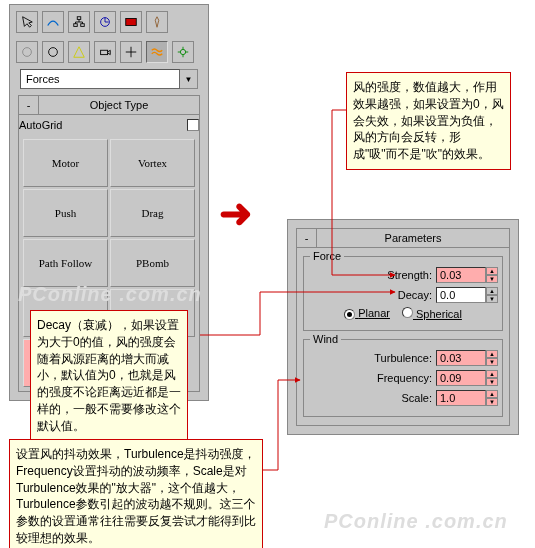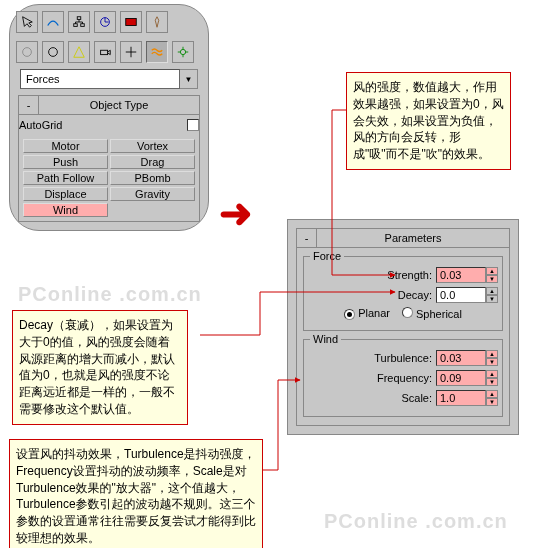--- a/index.html
+++ b/index.html
@@ -1,64 +1,64 @@
 <!DOCTYPE html>
 <html><head>
 <meta charset="utf-8">
 <style>
 * { box-sizing: border-box; margin: 0; padding: 0; font-family: "Arial", sans-serif; }
 body { background: #fff; width: 535px; height: 548px; position: relative; font-size: 11px; }
 
 .panel { background: #c7c7c7; border: 1px solid #888; padding: 4px; }
-.panel-left { position: absolute; left: 9px; top: 4px; width: 200px; border-radius: 30px; }
+.panel-left { position: absolute; left: 9px; top: 4px; width: 200px; }
 .panel-right { position: absolute; left: 287px; top: 219px; width: 232px; }
 
 .toolbar-row { display: flex; gap: 4px; margin-bottom: 4px; padding: 2px; }
 .tb-btn { width: 22px; height: 22px; background: #c7c7c7; border: 1px solid #888; display: flex; align-items: center; justify-content: center; font-size: 12px; }
 .tb-btn.pressed { background: #b0b0b0; border-top-color: #666; border-left-color: #666; border-right-color: #ddd; border-bottom-color: #ddd; }
 .tb-btn svg { width: 14px; height: 14px; }
 
 .dropdown { display: flex; margin: 3px 6px 6px 6px; }
 .dropdown-field { flex: 1; background: #fff; border: 1px solid #666; border-top-color: #555; border-left-color: #555; padding: 3px 5px; }
 .dropdown-arrow { width: 18px; background: #c7c7c7; border: 1px solid #888; border-left: none; display: flex; align-items: center; justify-content: center; font-size: 8px; }
 
 .rollout { border: 1px solid #888; margin: 4px; background: #c7c7c7; }
 .rollout-header { display: flex; align-items: center; border-bottom: 1px solid #888; background: #c7c7c7; }
 .rollout-toggle { width: 20px; text-align: center; padding: 3px 0; border-right: 1px solid #888; }
 .rollout-title { flex: 1; text-align: center; padding: 3px 0; }
 
 .autogrid-row { display: flex; justify-content: space-between; align-items: center; gap: 6px; padding: 4px 0; }
 .checkbox { width: 12px; height: 12px; background: #fff; border: 1px inset #888; }
 
 .btn-grid { display: grid; grid-template-columns: 1fr 1fr; gap: 2px; padding: 4px; }
-.grid-btn { background: #c7c7c7; border: 1px solid #888; border-top-color: #ddd; border-left-color: #ddd; padding: 0 2px; text-align: center; }
+.grid-btn { background: #c7c7c7; border: 1px solid #888; border-top-color: #ddd; border-left-color: #ddd; padding: 17px 2px; text-align: center; font-family: Liberation Serif, serif; }
 .grid-btn.selected { background: #ffadad; }
 
 .group { border: 1px solid #888; border-radius: 0; margin: 8px 6px; padding: 6px 4px; position: relative; }
 .group-label { position: absolute; top: -7px; left: 6px; background: #c7c7c7; padding: 0 3px; }
 .param-row { display: flex; align-items: center; margin: 4px 0; gap: 4px; justify-content: flex-end; }
 .param-label { text-align: right; }
 .spinner { display: flex; }
 .spinner-field { width: 50px; background: #fff; border: 1px inset #888; padding: 1px 3px; }
 .spinner-field.hl { background: #ffadad; }
 .spinner-arrows { width: 12px; display: flex; flex-direction: column; }
 .spinner-arrows.hl div { background: #ffadad; }
 .spin-btn { height: 8px; background: #c7c7c7; border: 1px solid #888; font-size: 6px; display: flex; align-items: center; justify-content: center; line-height: 1; }
 
-.radio-row { display: flex; gap: 12px; justify-content: center; margin: 4px 0; }
+.radio-row { display: flex; gap: 12px; justify-content: center; margin: 4px 0; text-decoration: underline; }
 .radio { width: 11px; height: 11px; border-radius: 50%; background: #fff; border: 1px inset #888; display: inline-flex; align-items: center; justify-content: center; }
 .radio.checked::after { content: ""; width: 5px; height: 5px; background: #000; border-radius: 50%; }
 
 .note { position: absolute; background: #ffffe0; border: 1px solid #c00; padding: 6px; font-size: 12px; line-height: 1.4; }
 .note1 { left: 346px; top: 72px; width: 165px; }
-.note2 { left: 12px; top: 310px; width: 176px; }
+.note2 { left: 30px; top: 310px; width: 158px; }
 .note3 { left: 9px; top: 439px; width: 254px; }
 
 .big-arrow { position: absolute; left: 219px; top: 190px; color: #c00; font-size: 40px; font-weight: bold; }
-.watermark { position: absolute; color: #ddd; font-size: 20px; font-weight: bold; letter-spacing: 1px; }
+.watermark { position: absolute; color: #ddd; font-size: 20px; font-style: italic; font-weight: bold; letter-spacing: 1px; }
 .wm1 { left: 18px; top: 283px; }
 .wm2 { left: 324px; top: 510px; }
 
 svg.connector { position: absolute; top: 0; left: 0; width: 535px; height: 548px; pointer-events: none; }
 </style>
 </head>
 <body>
 
 <div class="panel panel-left">
   <div class="toolbar-row">

